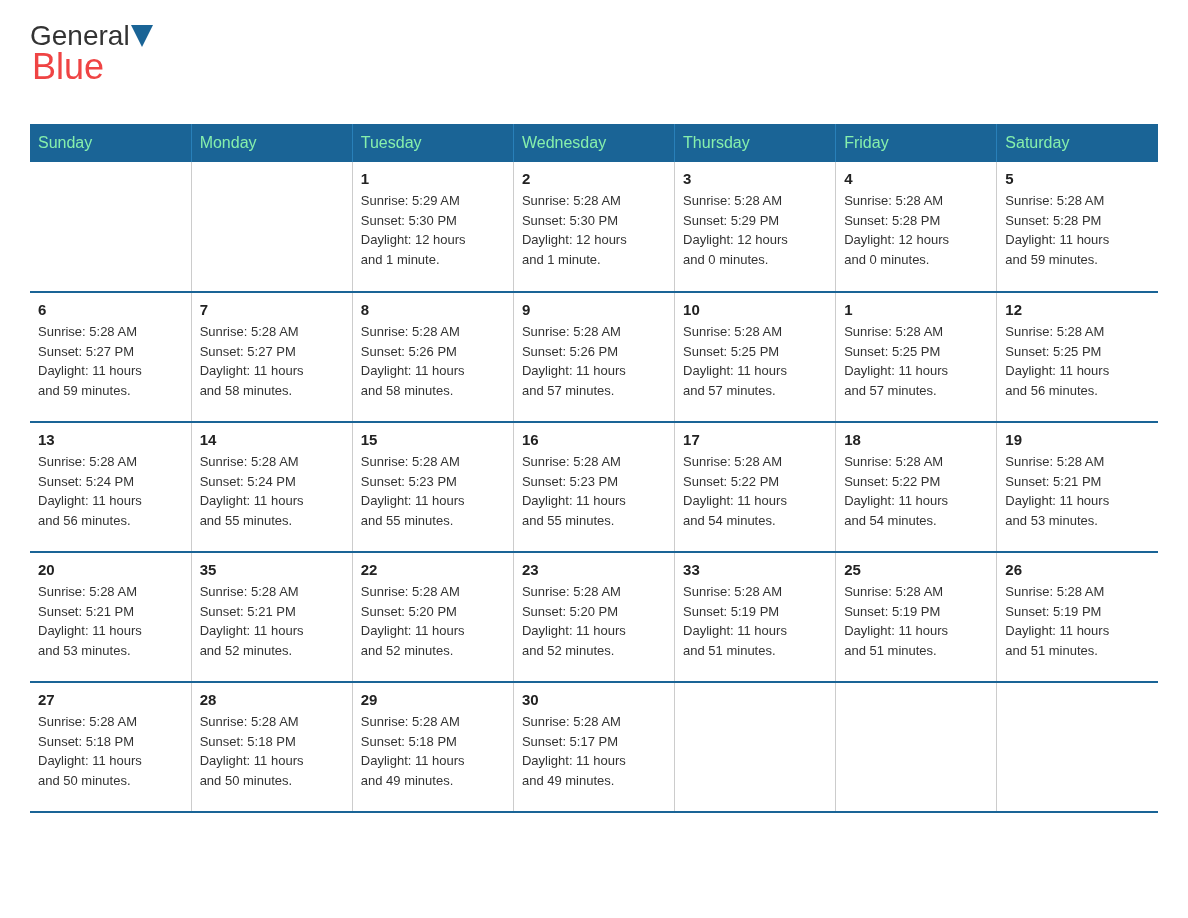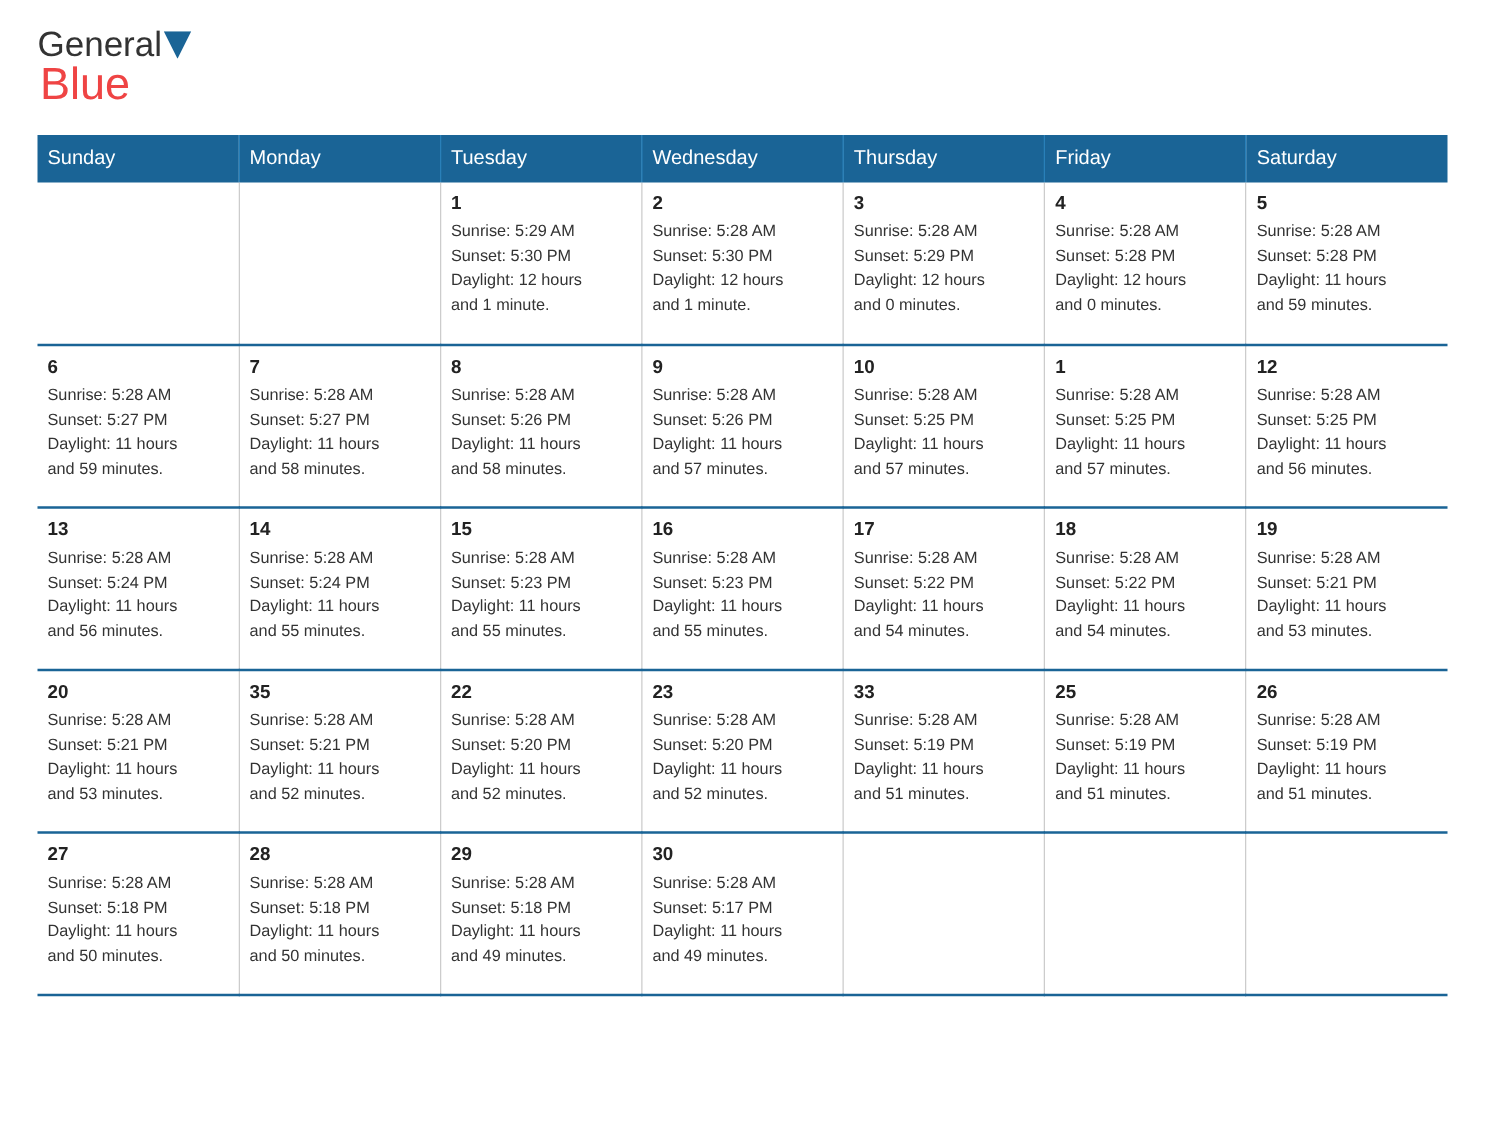--- a/index.html
+++ b/index.html
@@ -7,21 +7,21 @@
       font-family: Arial, Helvetica, sans-serif;
       background: #fff;
       width: 1188px;
       min-height: 918px;
       padding: 20px 30px;
     }
     .header {
       display: flex;
       justify-content: space-between;
       align-items: flex-start;
-      margin-bottom: 20px;
+      margin-bottom: 36px;
     }
     .logo {
       display: flex;
       flex-direction: column;
     }
     .title-block {
       text-align: right;
     }
     .title-block h1 {
       font-size: 52px;
@@ -35,21 +35,21 @@
     }
     table {
       width: 100%;
       border-collapse: collapse;
       table-layout: fixed;
     }
     thead tr {
       background-color: #1a6496;
     }
     thead th {
-      color: #ffffff;
+      color: #86efac;
       padding: 10px 8px;
       font-size: 16px;
       font-weight: normal;
       text-align: left;
       border-right: 1px solid #2980b9;
     }
     thead th:last-child {
       border-right: none;
     }
     tbody tr {

